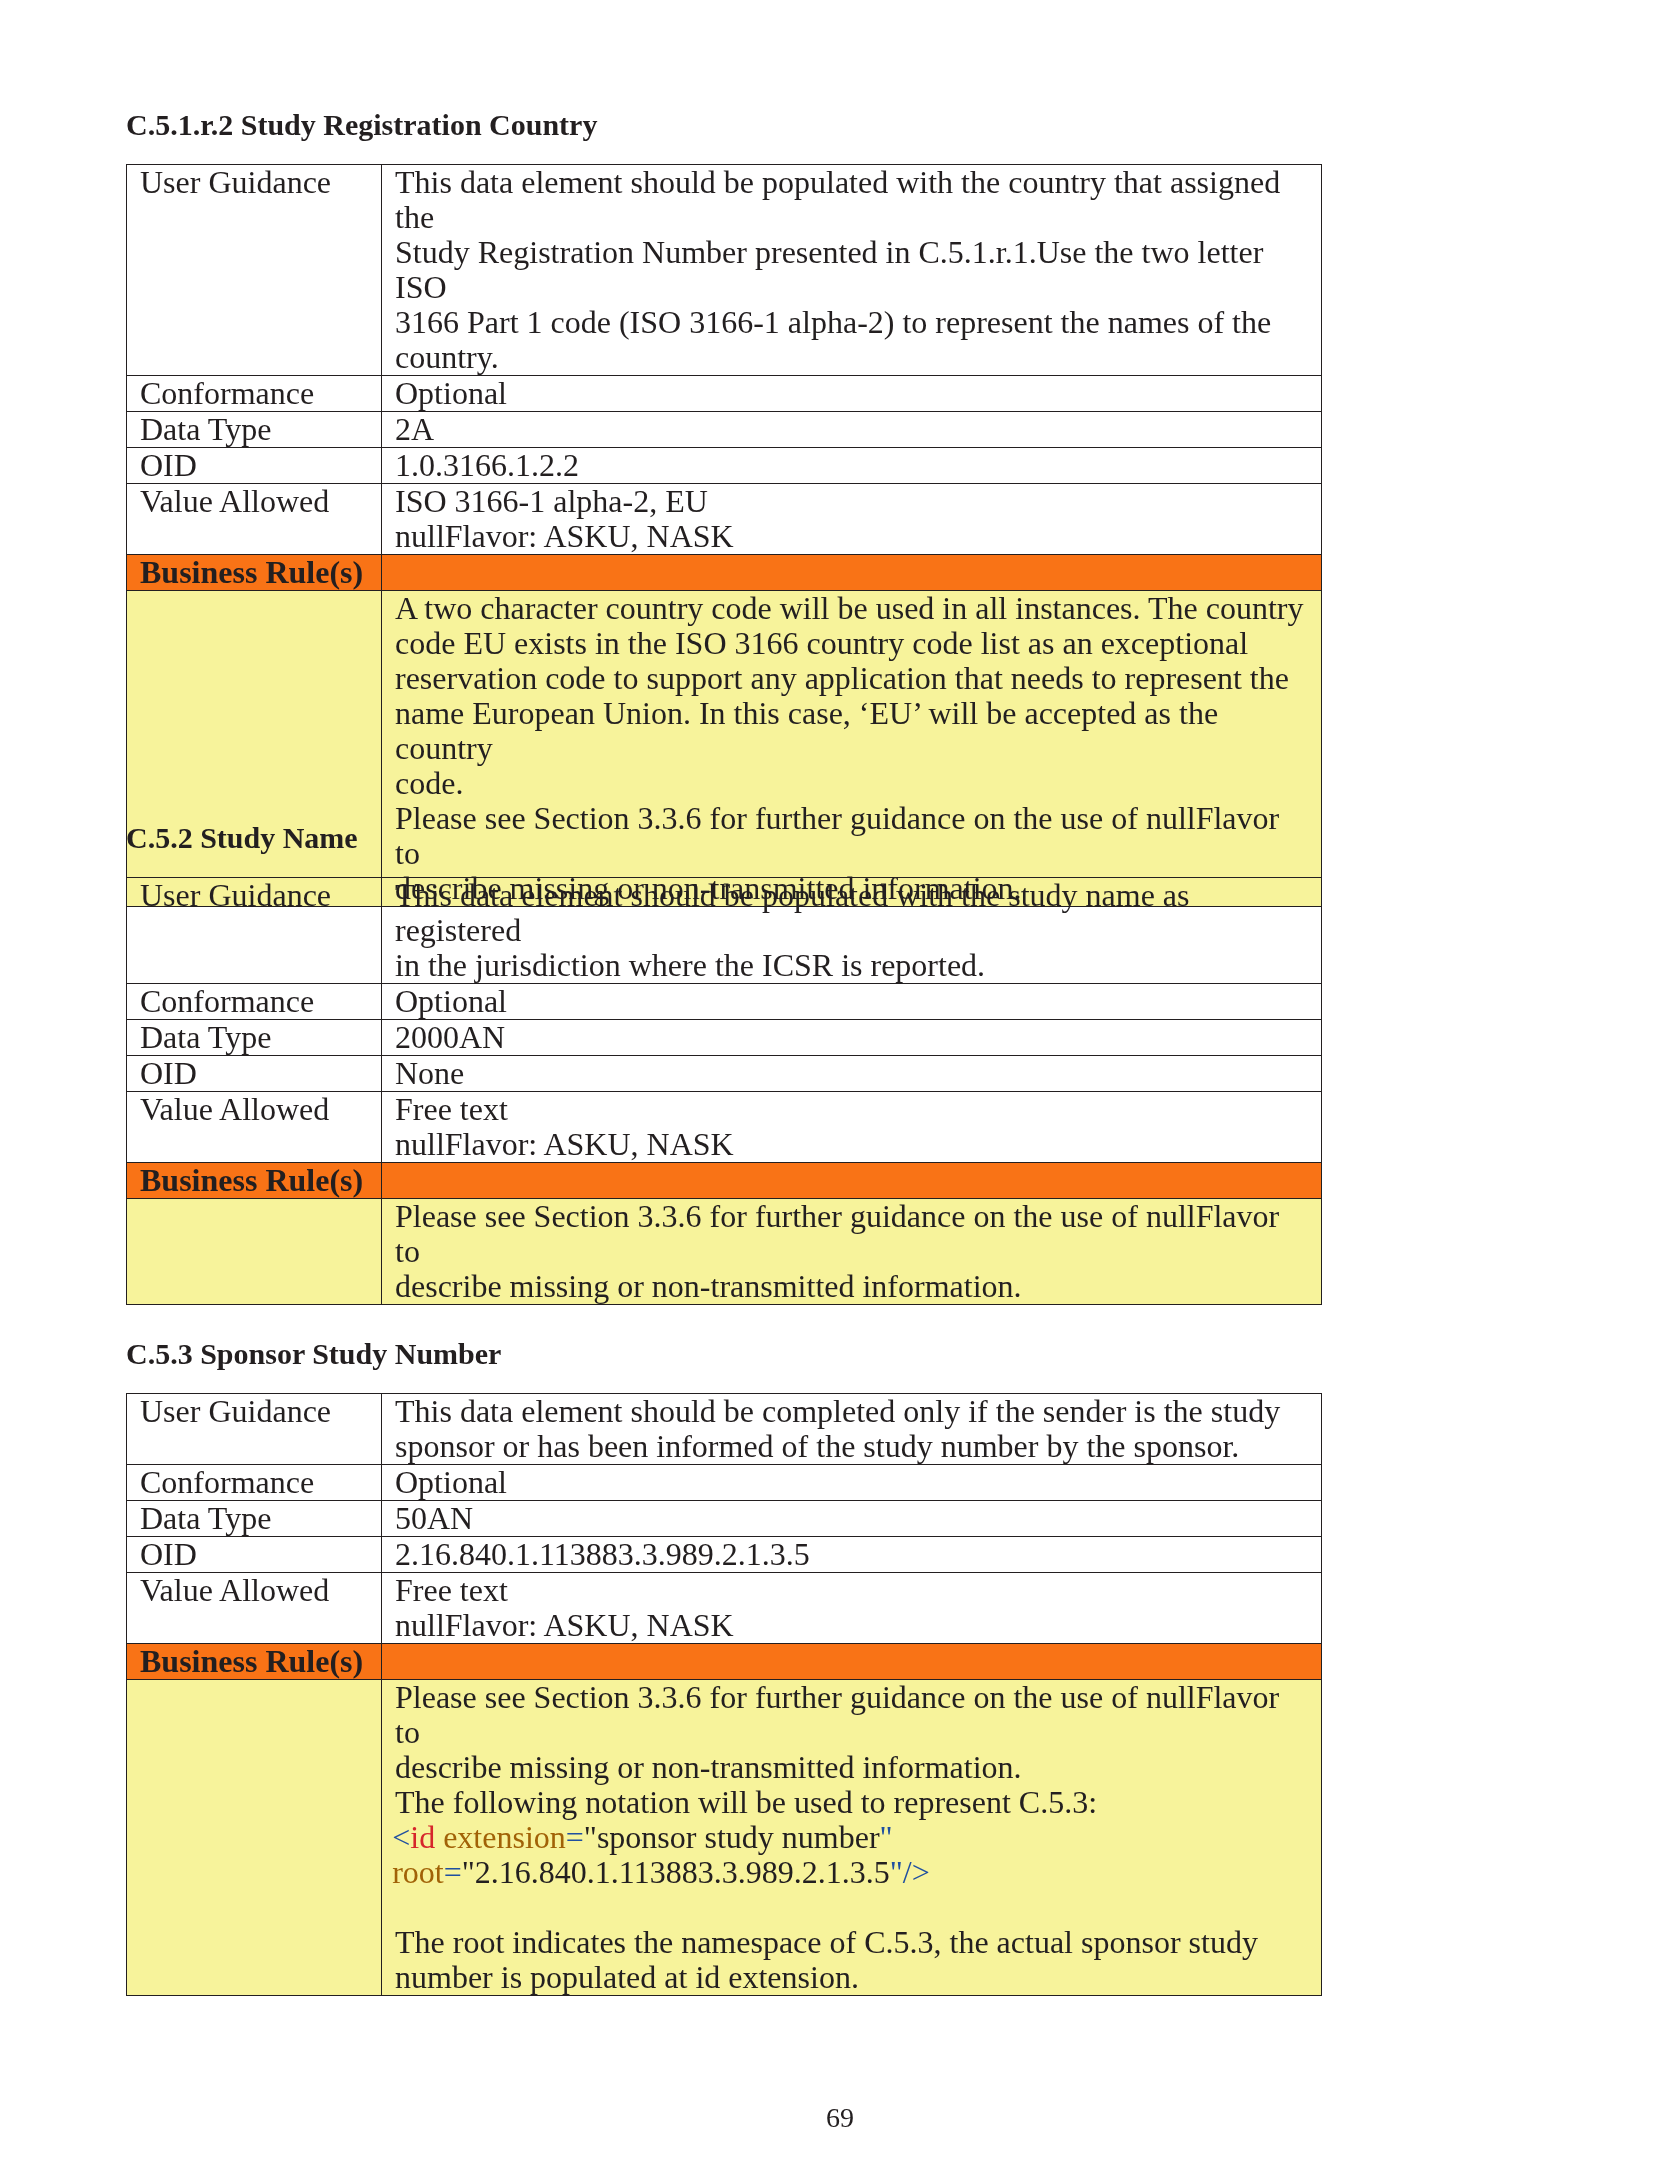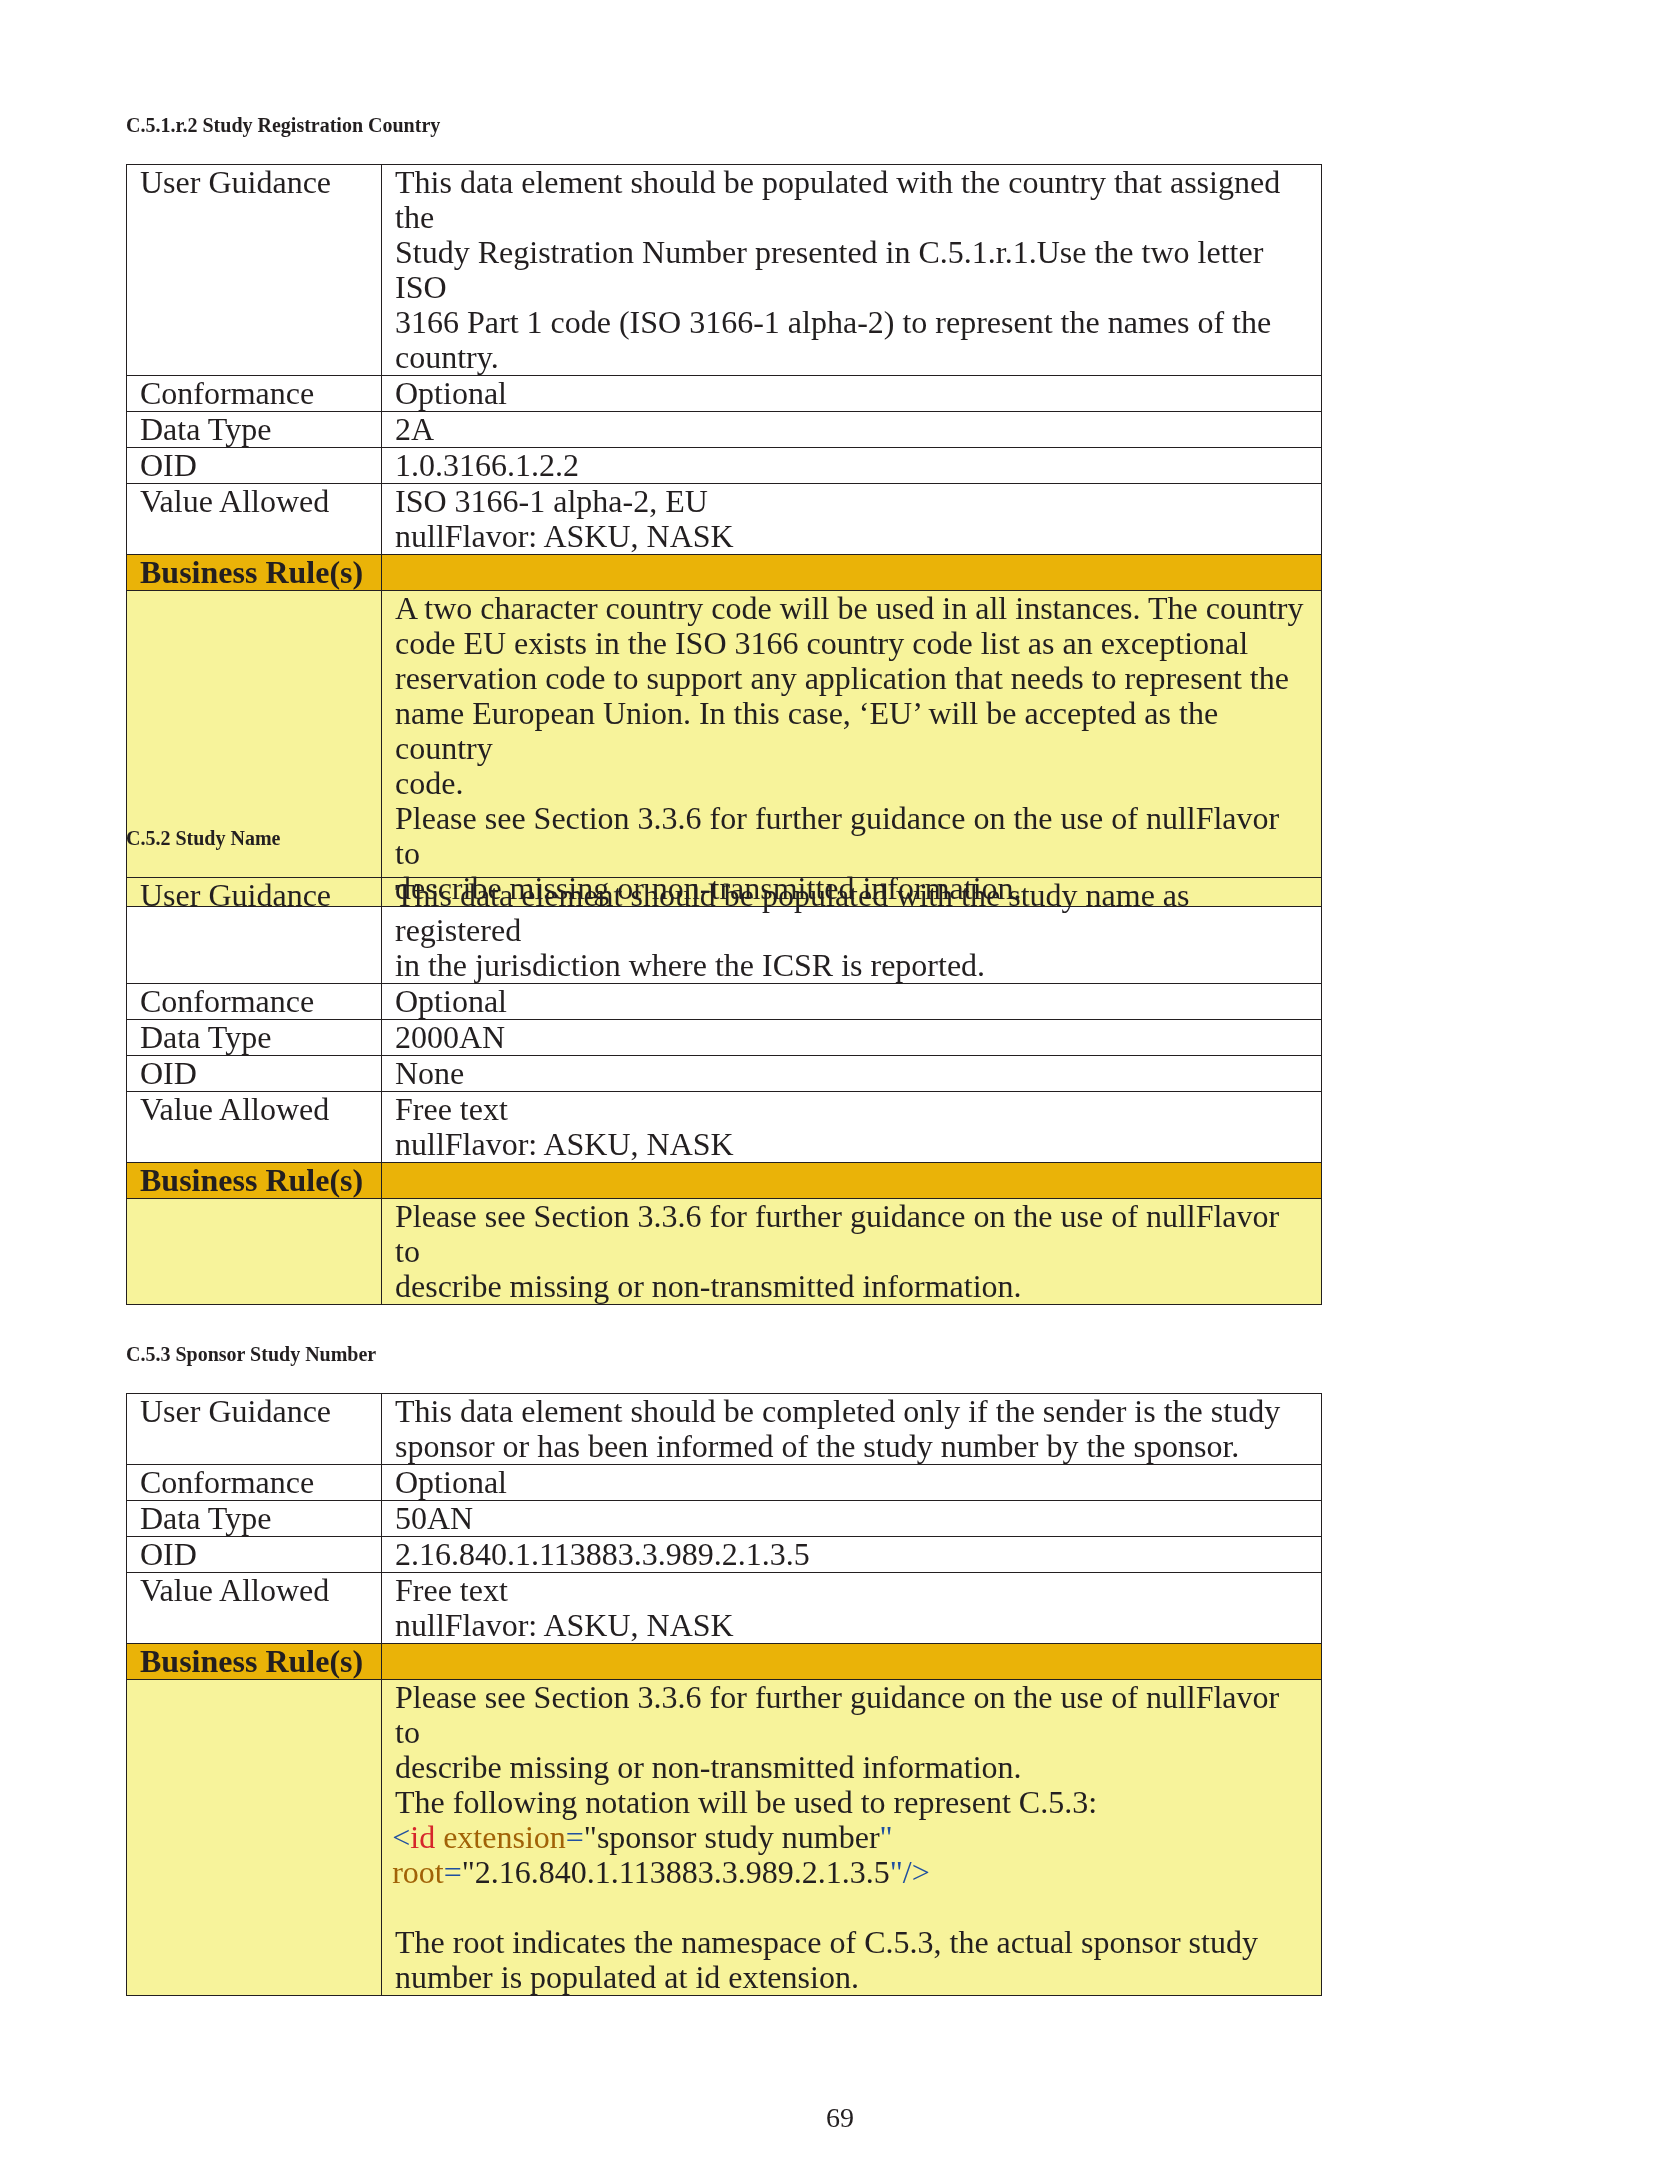--- a/index.html
+++ b/index.html
@@ -1,24 +1,24 @@
 <!DOCTYPE html>
 <html style="font-size:15px"><head>
 <meta charset="utf-8">
 <style>
   html, body { margin: 0; padding: 0; background: #ffffff; }
   body { width: 1680px; height: 2174px; position: relative; overflow: hidden;
          font-family: "Liberation Serif", serif; color: #231f20; }
   .section { position: absolute; left: 126px; width: 1196px; }
-  .heading { font-weight: bold; font-size: 20px; line-height: 32px; margin: 0 0 22.6px 0; }
+  .heading { font-weight: bold; font-size: 30px; line-height: 32px; margin: 0 0 22.6px 0; }
   table { border-collapse: collapse; width: 1196px; table-layout: fixed; }
   td { border: 1.4px solid #231f20; font-size: 32px; line-height: 35px; vertical-align: top;
        padding: 0 13px 0 13px; }
   td.label { width: 228px; }
-  tr.br-head td { background: #eab308; margin-top: 46px; }
+  tr.br-head td { background: #f97316; margin-top: 46px; }
   tr.br-head td.label { font-weight: bold; }
   tr.br-body td { background: #f7f39b; }
   .line { display: block; }
   .blank { display: block; height: 35px; }
   .code-bracket { color: #1f4fa0; }
   .code-elem { color: #d6262b; }
   .code-attr { color: #a16207; }
   .code-eq { color: #1f4fa0; }
   .code-val { color: #231f20; }
   .page-num { position: absolute; top: 2102px; left: 0; width: 1680px; text-align: center;

